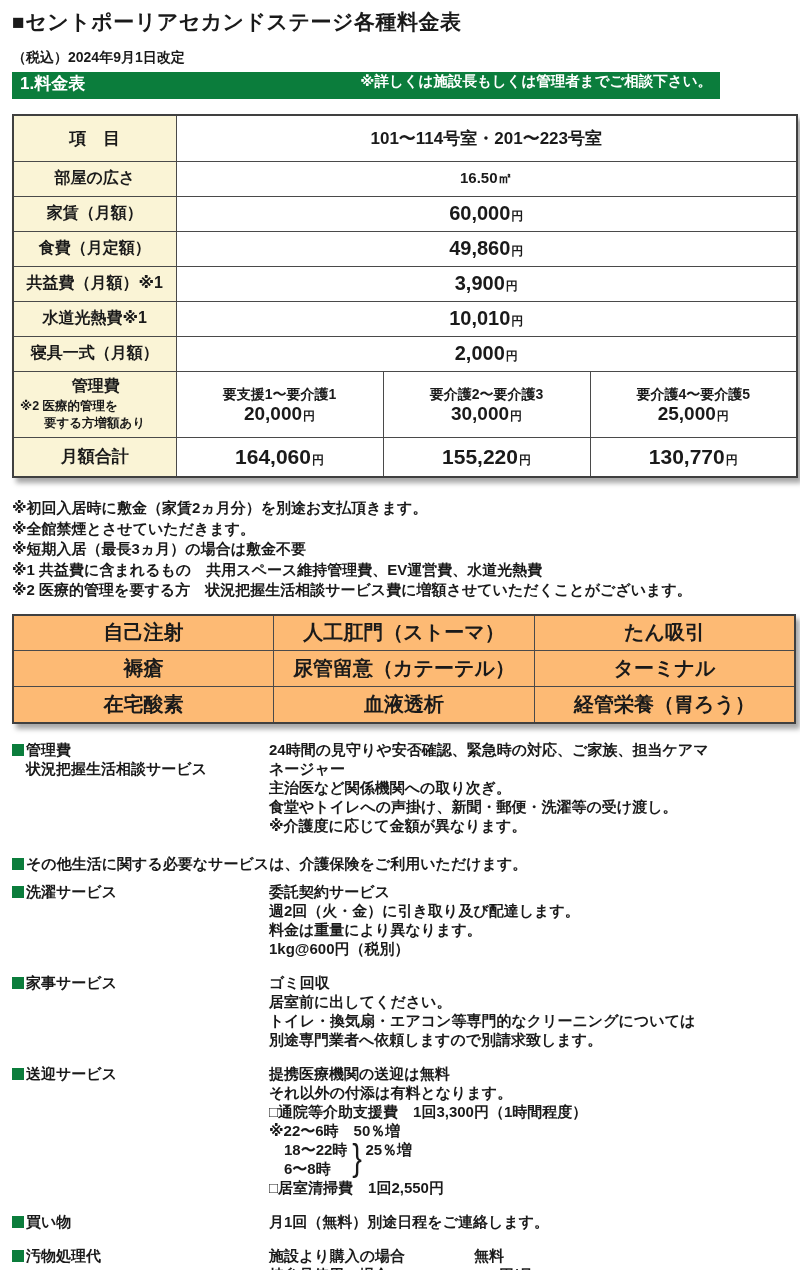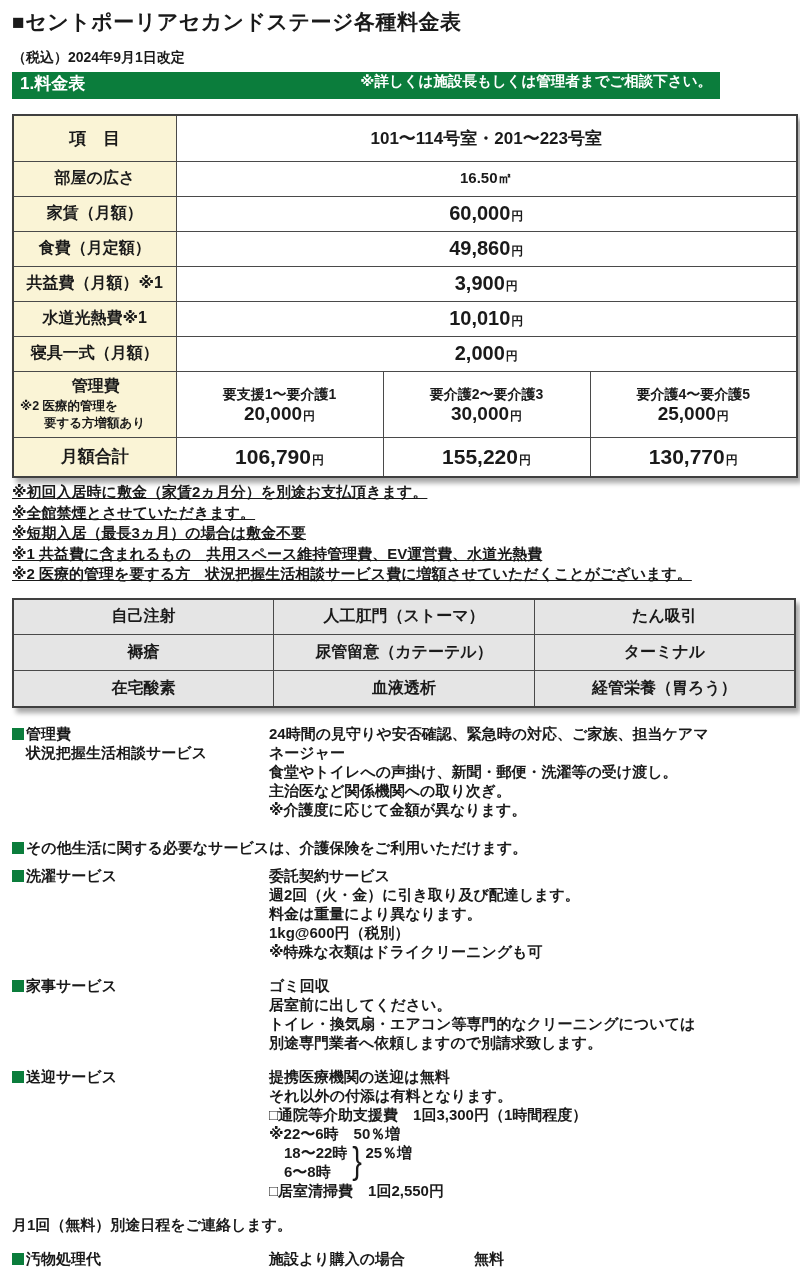--- a/index.html
+++ b/index.html
@@ -45,25 +45,25 @@
   .kanri-lbl .k1{text-align:center;font-size:16px;}
   .kanri-lbl .k2{font-size:12.5px;margin-top:1px;}
   .kanri-lbl .k3{font-size:12.5px;padding-left:24px;}
   .krange{font-size:14px;line-height:17px;margin-top:2px;}
   .kprice .num{font-size:19px;}
   .r-total td{height:40px;}
   .r-total .num{font-size:21px;}
   .r-total .lbl{font-size:17px;}
 
   
-  .notes{margin-top:4px;font-size:15px;line-height:20.5px;text-decoration:underline;}
+  .notes{margin-top:20px;font-size:15px;line-height:20.5px;}
 
   
   .medical-table{margin-top:13px;}
-  .medical-table td{height:36px;font-size:16px;background:#e5e5e5;}
+  .medical-table td{height:36px;font-size:20px;background:#fdba74;}
 
   
   .services{margin-top:16px;}
   .svc{display:flex;margin-bottom:15px;}
   .svc-label{width:257px;flex-shrink:0;font-size:15px;line-height:19px;}
   .svc-body{font-size:15px;line-height:19px;}
   .sq{
     display:inline-block;width:12px;height:12px;background:var(--green);
     margin-right:2px;vertical-align:-1px;
   }
@@ -141,21 +141,21 @@
           <div class="krange">要介護2〜要介護3</div>
           <div class="kprice"><span class="num">30,000</span><span class="yen">円</span></div>
         </td>
         <td>
           <div class="krange">要介護4〜要介護5</div>
           <div class="kprice"><span class="num">25,000</span><span class="yen">円</span></div>
         </td>
       </tr>
       <tr class="r-total">
         <td class="lbl">月額合計</td>
-        <td><span class="num">106,790</span><span class="yen">円</span></td>
+        <td><span class="num">164,060</span><span class="yen">円</span></td>
         <td><span class="num">155,220</span><span class="yen">円</span></td>
         <td><span class="num">130,770</span><span class="yen">円</span></td>
       </tr>
     </tbody>
   </table>
 
   <div class="notes">
     <div>※初回入居時に敷金（家賃2ヵ月分）を別途お支払頂きます。</div>
     <div>※全館禁煙とさせていただきます。</div>
     <div>※短期入居（最長3ヵ月）の場合は敷金不要</div>
@@ -185,40 +185,39 @@
 
   <div class="services">
 
     <div class="svc">
       <div class="svc-label">
         <div><span class="sq"></span><span>管理費</span></div>
         <div class="sub">状況把握生活相談サービス</div>
       </div>
       <div class="svc-body">
         <div>24時間の見守りや安否確認、緊急時の対応、ご家族、担当ケアマネージャー</div>
+        <div>主治医など関係機関への取り次ぎ。</div>
         <div>食堂やトイレへの声掛け、新聞・郵便・洗濯等の受け渡し。</div>
-        <div>主治医など関係機関への取り次ぎ。</div>
         <div>※介護度に応じて金額が異なります。</div>
       </div>
     </div>
 
     <div class="standalone">
       <span class="sq"></span><span>その他生活に関する必要なサービスは、介護保険をご利用いただけます。</span>
     </div>
 
     <div class="svc">
       <div class="svc-label">
         <span class="sq"></span><span>洗濯サービス</span>
       </div>
       <div class="svc-body">
         <div>委託契約サービス</div>
         <div>週2回（火・金）に引き取り及び配達します。</div>
         <div>料金は重量により異なります。</div>
         <div>1kg@600円（税別）</div>
-        <div>※特殊な衣類はドライクリーニングも可</div>
       </div>
     </div>
 
     <div class="svc">
       <div class="svc-label">
         <span class="sq"></span><span>家事サービス</span>
       </div>
       <div class="svc-body">
         <div>ゴミ回収</div>
         <div>居室前に出してください。</div>
@@ -242,20 +241,23 @@
             <div>6〜8時</div>
           </div>
           <div class="brace-glyph">}</div>
           <div>25％増</div>
         </div>
         <div>□居室清掃費　1回2,550円</div>
       </div>
     </div>
 
     <div class="svc">
+      <div class="svc-label">
+        <span class="sq"></span><span>買い物</span>
+      </div>
       <div class="svc-body">
         <div>月1回（無料）別途日程をご連絡します。</div>
       </div>
     </div>
 
     <div class="svc">
       <div class="svc-label">
         <span class="sq"></span><span>汚物処理代</span>
       </div>
       <div class="svc-body">

